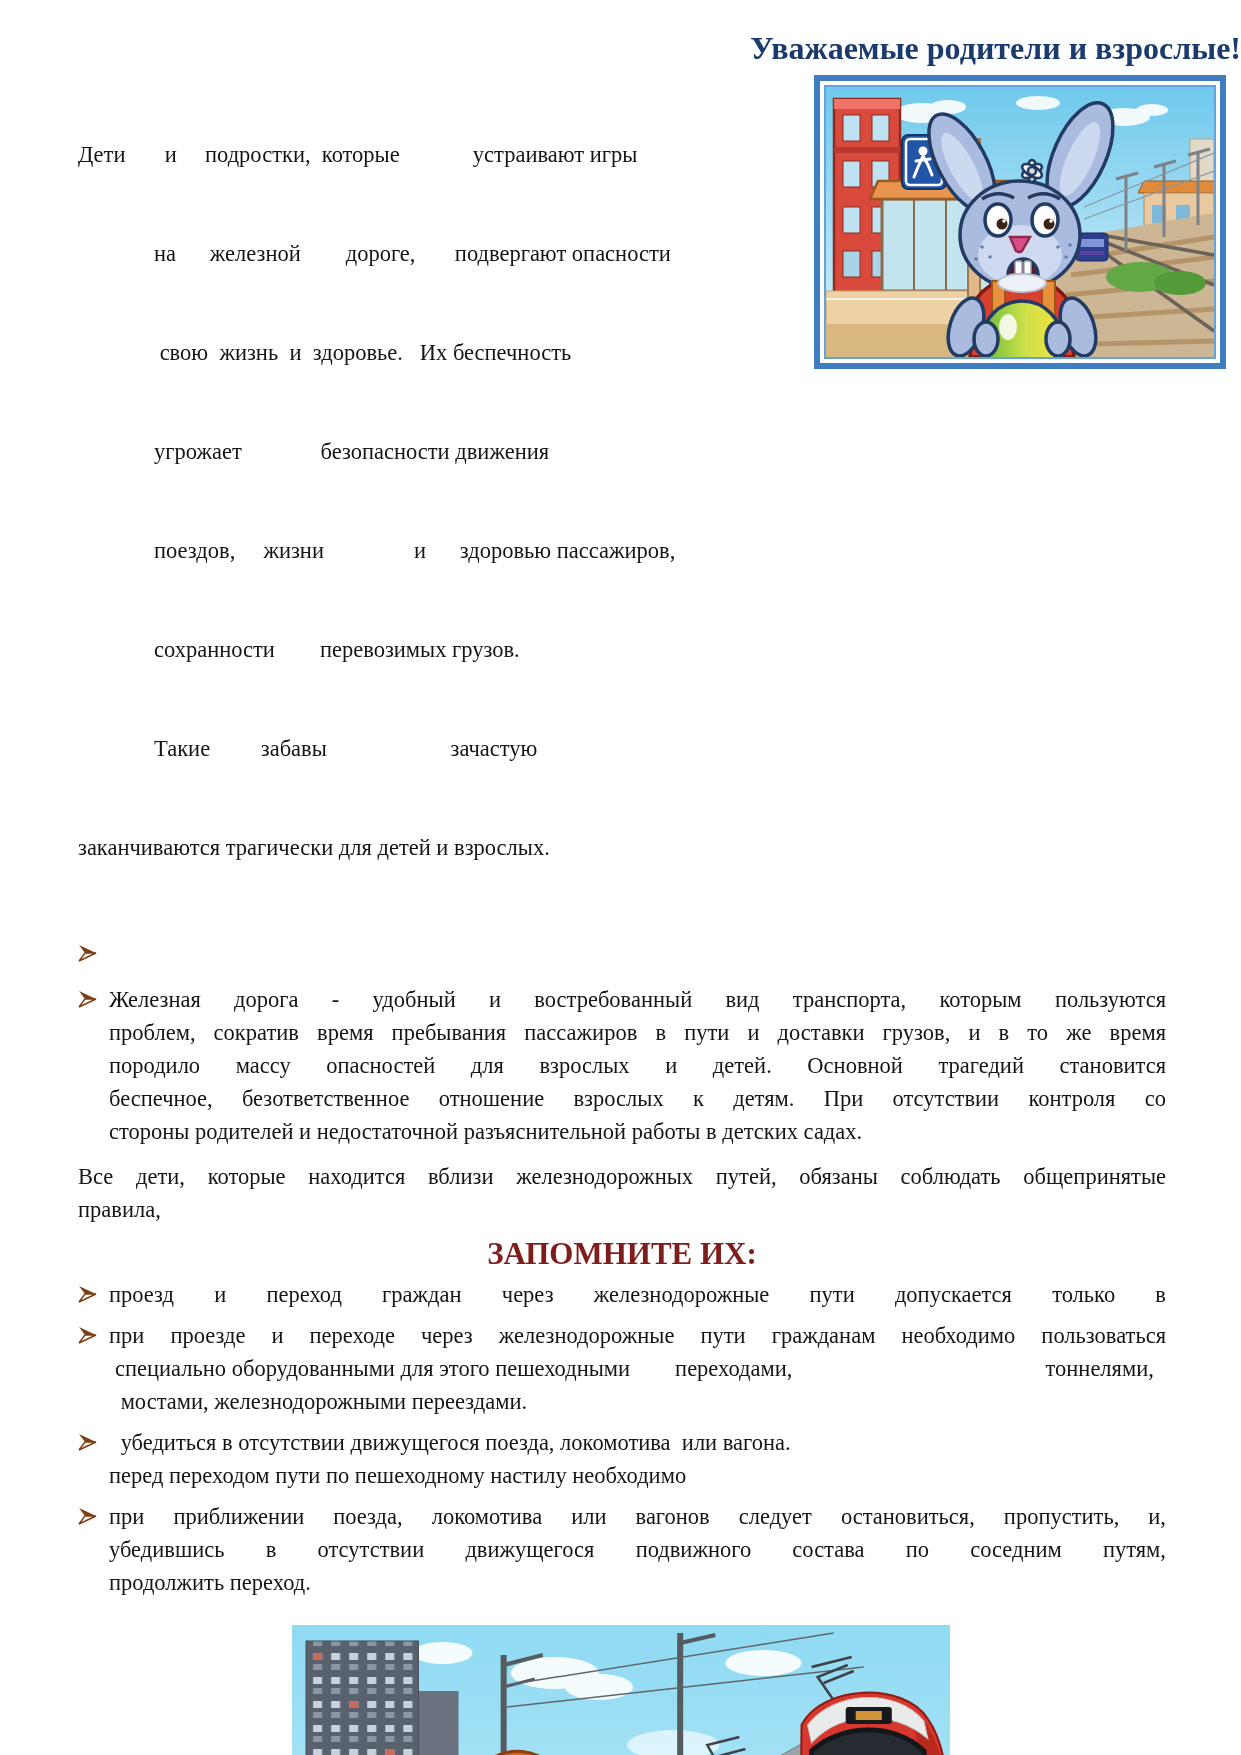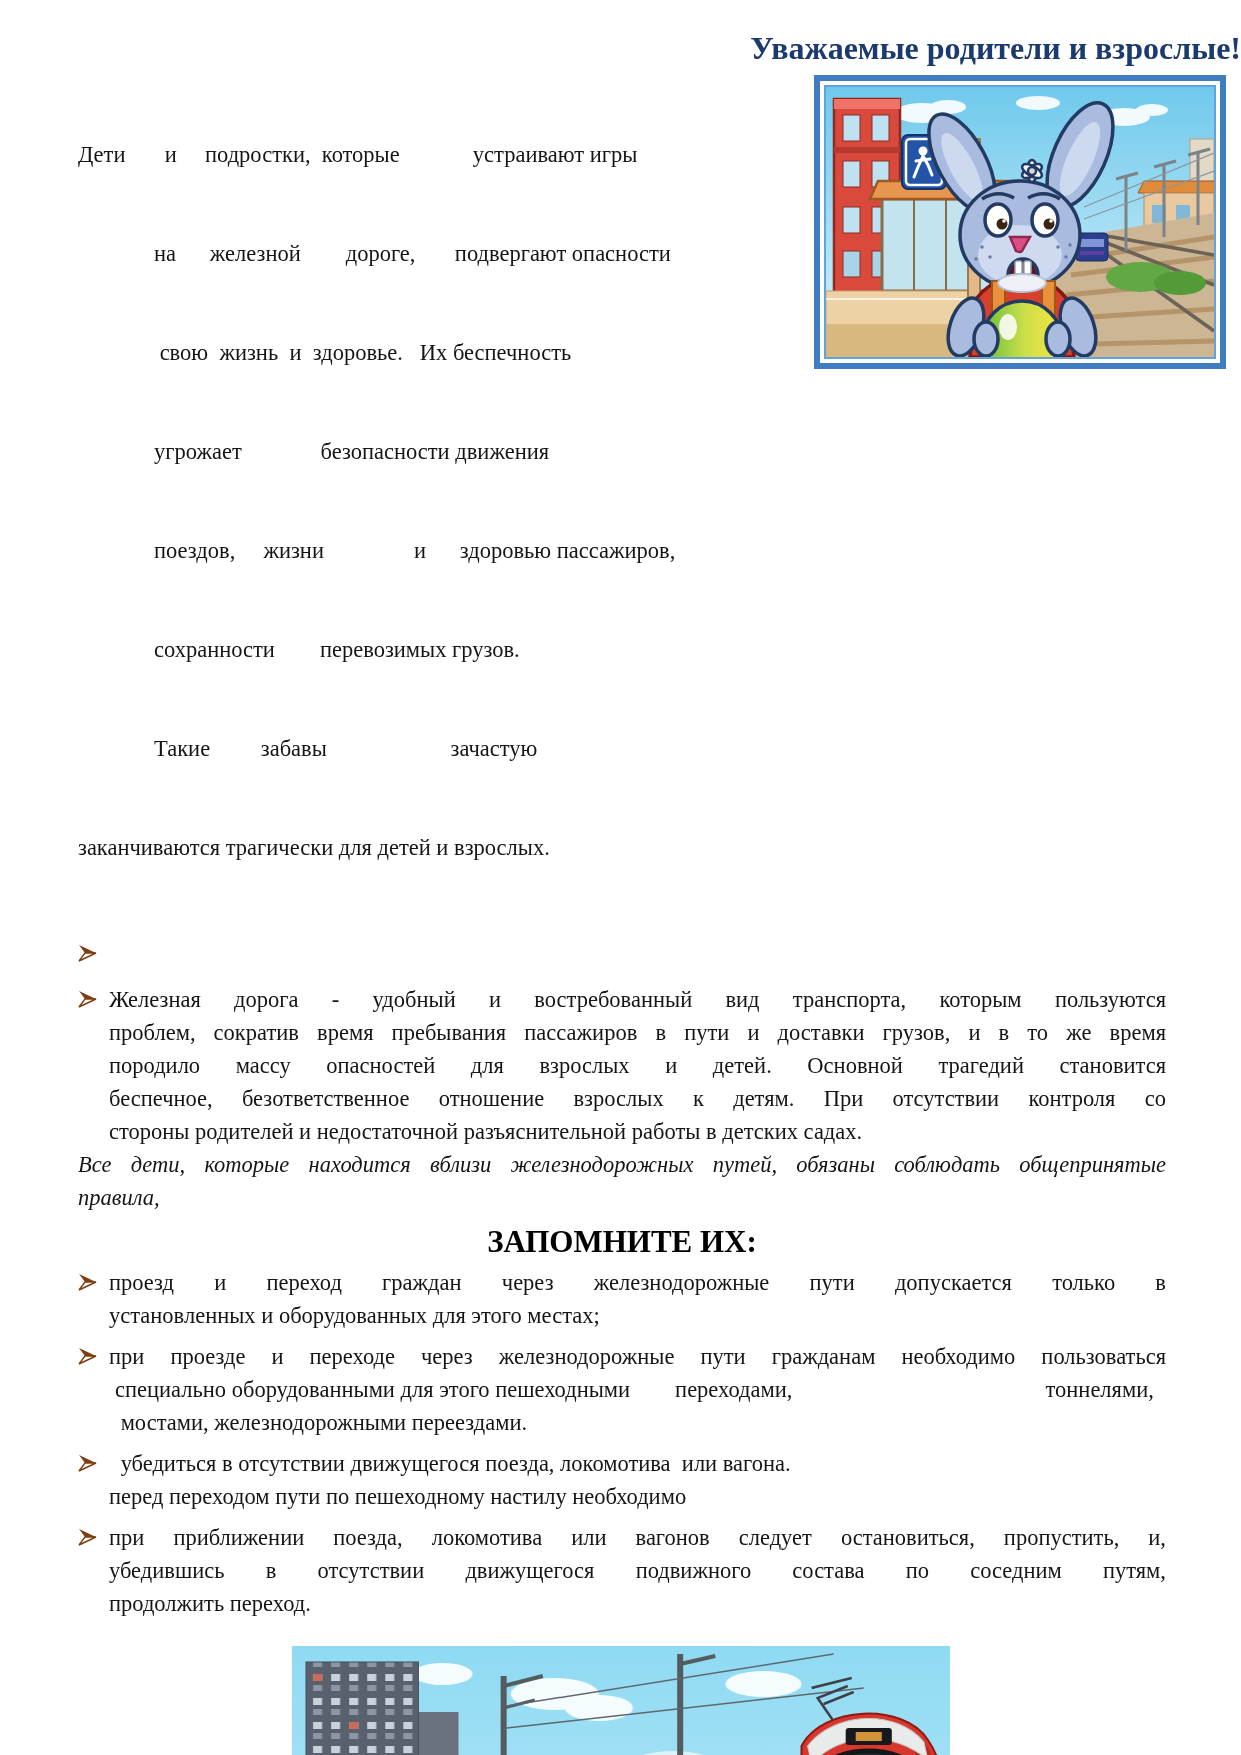--- a/index.html
+++ b/index.html
@@ -45,21 +45,21 @@
 
   .bullet-row{display:flex;margin-top:8px;justify-content:flex-end;}
   .bullet-marker{width:31px;flex:none;padding-top:5px;}
   .bullet-marker svg{display:block;}
   .b-text{flex:1;min-width:0;}
   .bullet-empty-row{margin-top:12px;height:33px;}
 
   .green-heading{
     text-align:center;
     font-size:31px;line-height:40px;font-weight:700;
-    color:#000000;
+    color:#7f1d1d;
     margin:8px 0 4px 0;
   }
   .illustration-wrap{
     width:658px;height:640px;
     margin:26px auto 0 auto;
   }
   .illustration-wrap svg{display:block;width:100%;height:100%;}
 </style>
 </head>
 <body>
@@ -251,37 +251,36 @@
       </span>
       <span class="b-text">
         <div class="line jl">Железная дорога - удобный и востребованный вид транспорта, которым пользуются</div>
         <div class="line jl">проблем, сократив время пребывания пассажиров в пути и доставки грузов, и в то же время</div>
         <div class="line jl">породило массу опасностей для взрослых и детей. Основной трагедий становится</div>
         <div class="line jl">беспечное, безответственное отношение взрослых к детям. При отсутствии контроля со</div>
         <div class="line">стороны родителей и недостаточной разъяснительной работы в детских садах.</div>
       </span>
     </div>
 
-    <div style="margin-top:0;font-style:italic;">
+    <div style="margin-top:12px;">
       <div class="line jl">Все дети, которые находится вблизи железнодорожных путей, обязаны соблюдать общепринятые</div>
       <div class="line">правила,</div>
     </div>
 
     <div class="green-heading">ЗАПОМНИТЕ ИХ:</div>
 
     <div class="bullet-row" style="margin-top:4px;">
       <span class="bullet-marker">
         <svg width="20" height="22" viewBox="0 0 20 22">
           <polygon points="1,3 18,11 7,11" fill="#7d3f12"></polygon>
           <polygon points="18,11 1,19 7,11" fill="#ffffff" stroke="#7d3f12" stroke-width="1.4"></polygon>
         </svg>
       </span>
       <span class="b-text">
         <div class="line jl">проезд и переход граждан через железнодорожные пути допускается только в</div>
-        <div class="line">установленных и оборудованных для этого местах;</div>
       </span>
     </div>
 
     <div class="bullet-row">
       <span class="bullet-marker">
         <svg width="20" height="22" viewBox="0 0 20 22">
           <polygon points="1,3 18,11 7,11" fill="#7d3f12"></polygon>
           <polygon points="18,11 1,19 7,11" fill="#ffffff" stroke="#7d3f12" stroke-width="1.4"></polygon>
         </svg>
       </span>

